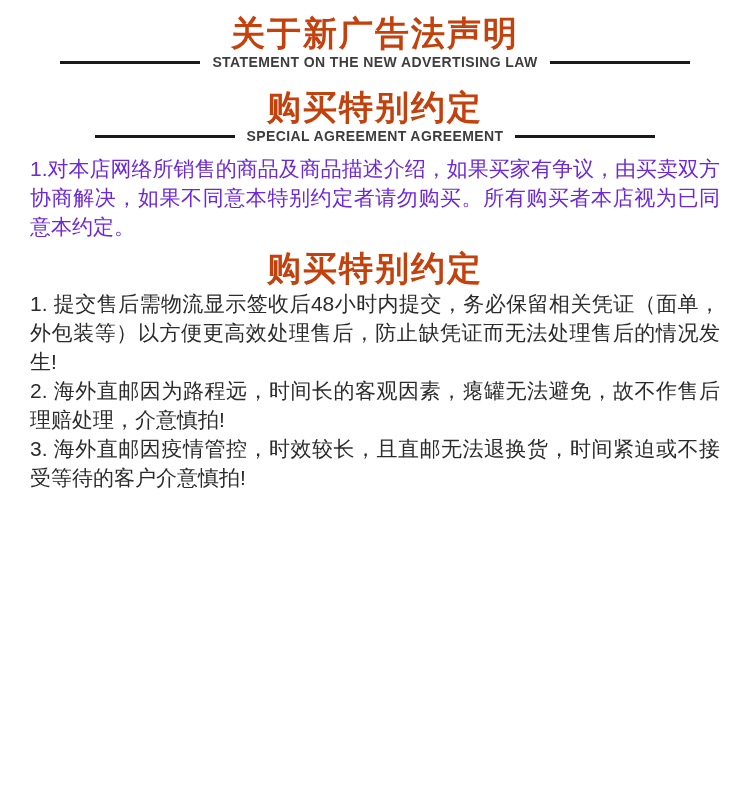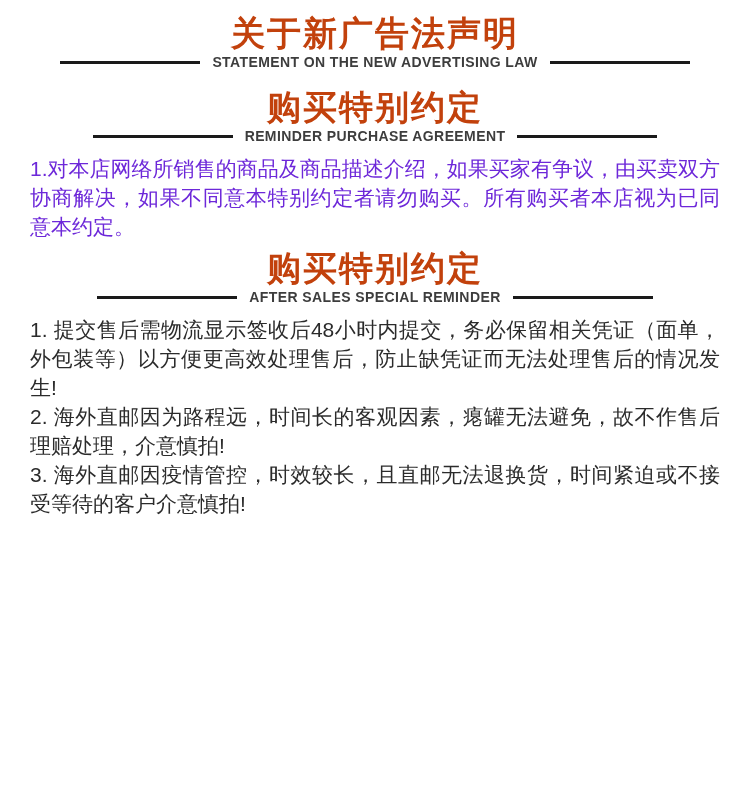--- a/index.html
+++ b/index.html
@@ -69,34 +69,29 @@
       <div class="rule"></div>
     </div>
   </div>
 
 
 
   <div class="sec-header mid">
     <div class="sec-title">购买特别约定</div>
     <div class="sub-row">
       <div class="rule"></div>
-      <div class="sub-text">REMINDER PURCHASE AGREEMENT</div>
+      <div class="sub-text">SPECIAL AGREEMENT AGREEMENT</div>
       <div class="rule"></div>
     </div>
   </div>
 
   <p class="body-text red">1.对本店网络所销售的商品及商品描述介绍，如果买家有争议，由买卖双方协商解决，如果不同意本特别约定者请勿购买。所有购买者本店视为已同意本约定。</p>
 
   <div class="sec-header mid">
     <div class="sec-title">购买特别约定</div>
-    <div class="sub-row">
-      <div class="rule"></div>
-      <div class="sub-text">AFTER SALES SPECIAL REMINDER</div>
-      <div class="rule"></div>
-    </div>
   </div>
 
   <div>
     <p class="body-text">1. 提交售后需物流显示签收后48小时内提交，务必保留相关凭证（面单，外包装等）以方便更高效处理售后，防止缺凭证而无法处理售后的情况发生!</p>
     <p class="body-text">2. 海外直邮因为路程远，时间长的客观因素，瘪罐无法避免，故不作售后理赔处理，介意慎拍!</p>
     <p class="body-text">3. 海外直邮因疫情管控，时效较长，且直邮无法退换货，时间紧迫或不接受等待的客户介意慎拍!</p>
 
   </div>
 
 </div>

